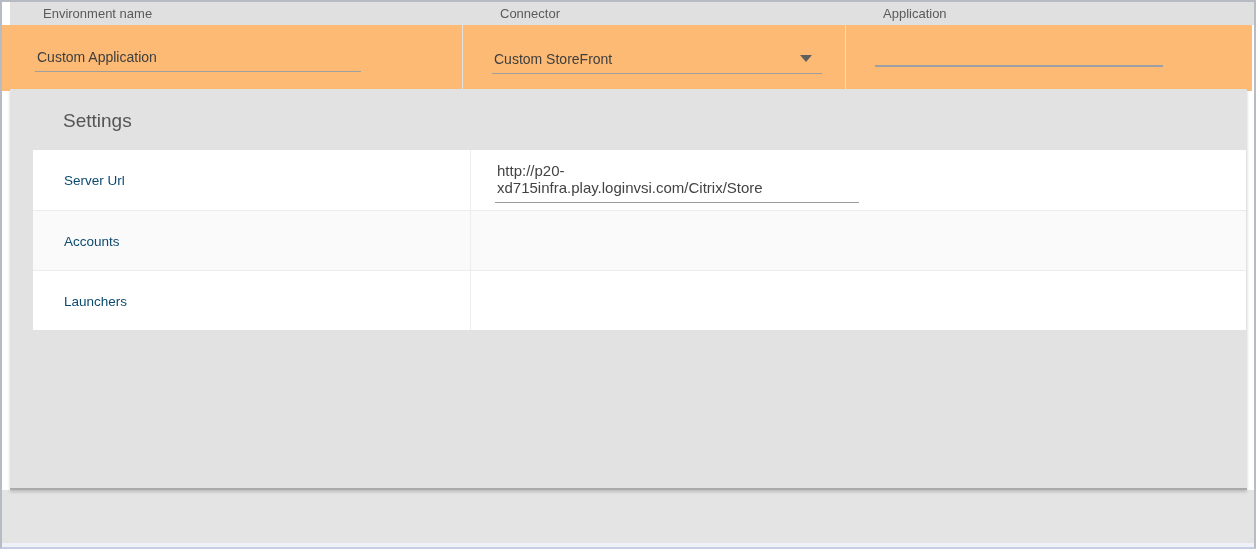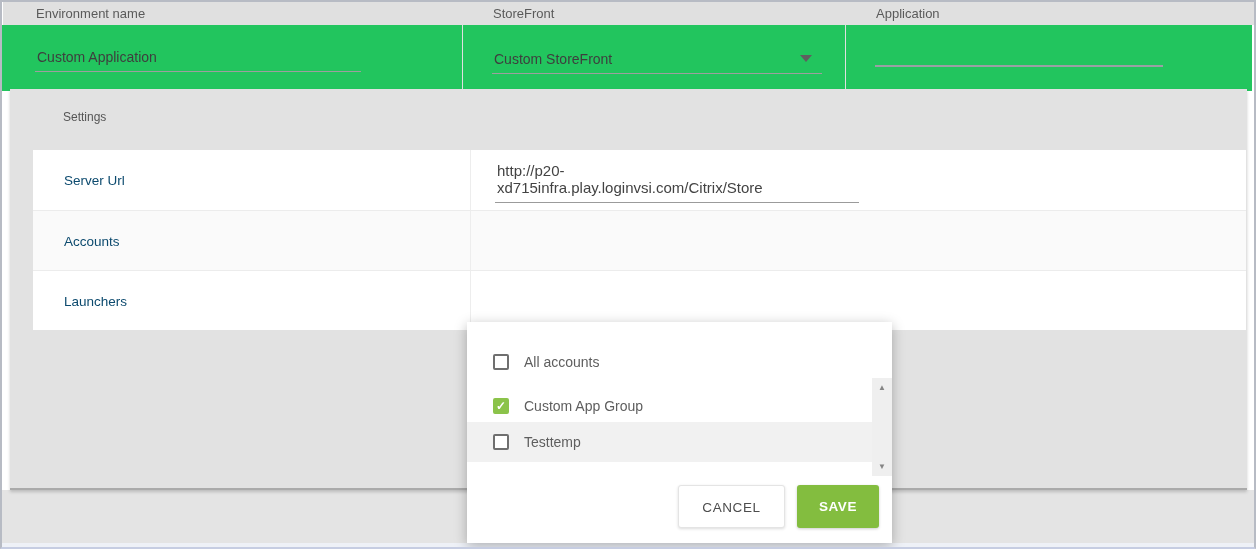--- a/index.html
+++ b/index.html
@@ -6,40 +6,40 @@
   html,body { background:#f2f3f5; }
   body { font-family:"Liberation Sans", sans-serif; }
 
   .frame {
     position:relative; width:1256px; height:549px;
     border:2px solid #b7bbc4; border-bottom-color:#c6cde2;
     background:#ffffff; overflow:hidden;
   }
 
   
-  .topbar { position:absolute; left:1px; top:0; right:0; height:23px; background:#e0e0e0; }
+  .topbar { position:absolute; left:8px; top:0; right:0; height:23px; background:#e0e0e0; }
   .topbar .col-label { position:absolute; top:0; line-height:23px; font-size:13px; color:#5a5a5a; }
   .col-label.c1 { left:33px; } .col-label.c2 { left:490px; } .col-label.c3 { left:873px; }
 
   
-  .inputrow { position:absolute; left:0; top:23px; right:2px; height:66px; background:#22c55e; }
+  .inputrow { position:absolute; left:0; top:23px; right:2px; height:66px; background:#fdba74; }
   .vdiv { position:absolute; top:0; bottom:0; width:1px; background:#e0e0e0; }
   .vdiv.d1 { left:460px; } .vdiv.d2 { left:843px; }
   .ufield { position:absolute; border-bottom:1px solid #9e9e9e; }
   .ufield .fval { position:absolute; left:2px; bottom:6px; font-size:14px; color:#3e3e3e; white-space:nowrap; }
   .f-env  { left:33px;  top:15px; width:326px; height:32px; }
   .f-conn { left:490px; top:13px; width:330px; height:36px; }
   .f-desc { left:873px; top:15px; width:288px; height:27px; border-bottom:2px solid #9aa0a4; }
   .dd-arrow { position:absolute; right:10px; top:17px; width:0; height:0;
     border-left:6px solid transparent; border-right:6px solid transparent; border-top:7px solid #5f5f5f; }
 
   
   .card { position:absolute; left:8px; top:87px; width:1237px; height:401px;
     background:#e2e2e2; border-bottom:2px solid #aaaaaa; box-shadow:0 2px 3px rgba(0,0,0,.18); }
-  .settings-title { position:absolute; left:53px; top:21px; font-size:12px; color:#555; }
+  .settings-title { position:absolute; left:53px; top:21px; font-size:19px; color:#555; }
   .rows { position:absolute; left:23px; top:61px; width:1213px; }
   .srow { position:relative; height:60px; background:#fff; }
   .srow + .srow { border-top:1px solid #ececec; }
   .srow.alt { background:#fafafa; }
   .srow::before { content:""; position:absolute; left:437px; top:0; bottom:0; width:1px; background:#ededed; }
   .srow .rlabel { position:absolute; left:31px; top:50%; transform:translateY(-50%);
     font-size:13.5px; color:#0c4a6e; }
   .rvalue { position:absolute; left:462px; width:364px; border-bottom:1px solid #9b9b9b;
     padding:0 0 6px 2px; font-size:15px; line-height:17px; color:#434343; white-space:pre-line; }
   .rvalue.two-line { top:12px; } .rvalue.one-line { top:22px; }
@@ -74,21 +74,21 @@
   .btn-save { left:330px; width:82px; background:#83bd3f; color:#fff; font-weight:bold;
     box-shadow:0 1px 3px rgba(0,0,0,.2); }
 </style>
 </head>
 <body>
 
 <div class="frame">
 
   <div class="topbar">
     <span class="col-label c1">Environment name</span>
-    <span class="col-label c2">StoreFront</span>
+    <span class="col-label c2">Connector</span>
     <span class="col-label c3">Application</span>
   </div>
 
   <div class="inputrow">
     <div class="vdiv d1"></div>
     <div class="vdiv d2"></div>
 
     <div class="ufield f-env">
       <span class="fval">Custom Application</span>
     </div>
@@ -117,41 +117,14 @@
       </div>
       <div class="srow alt">
         <span class="rlabel">Accounts</span>
       </div>
       <div class="srow">
         <span class="rlabel">Launchers</span>
       </div>
     </div>
   </div>
 
-  <div class="popup">
-
-    <div class="pitem i0">
-      <span class="cbox"></span>
-      <span class="plabel">All accounts</span>
-    </div>
-
-    <div class="pitem i1">
-      <span class="cbox checked">
-          <span class="mark">✓</span>
-        </span>
-      <span class="plabel">Custom App Group</span>
-    </div>
-
-    <div class="pitem i2">
-      <span class="cbox"></span>
-      <span class="plabel">Testtemp</span>
-    </div>
-
-    <div class="pscroll">
-      <div class="scr-arrow scr-up">▲</div>
-      <div class="scr-arrow scr-dn">▼</div>
-    </div>
-
-    <div class="btn btn-cancel">CANCEL</div>
-    <div class="btn btn-save">SAVE</div>
-  </div>
 
 </div>
 
 </body></html>

